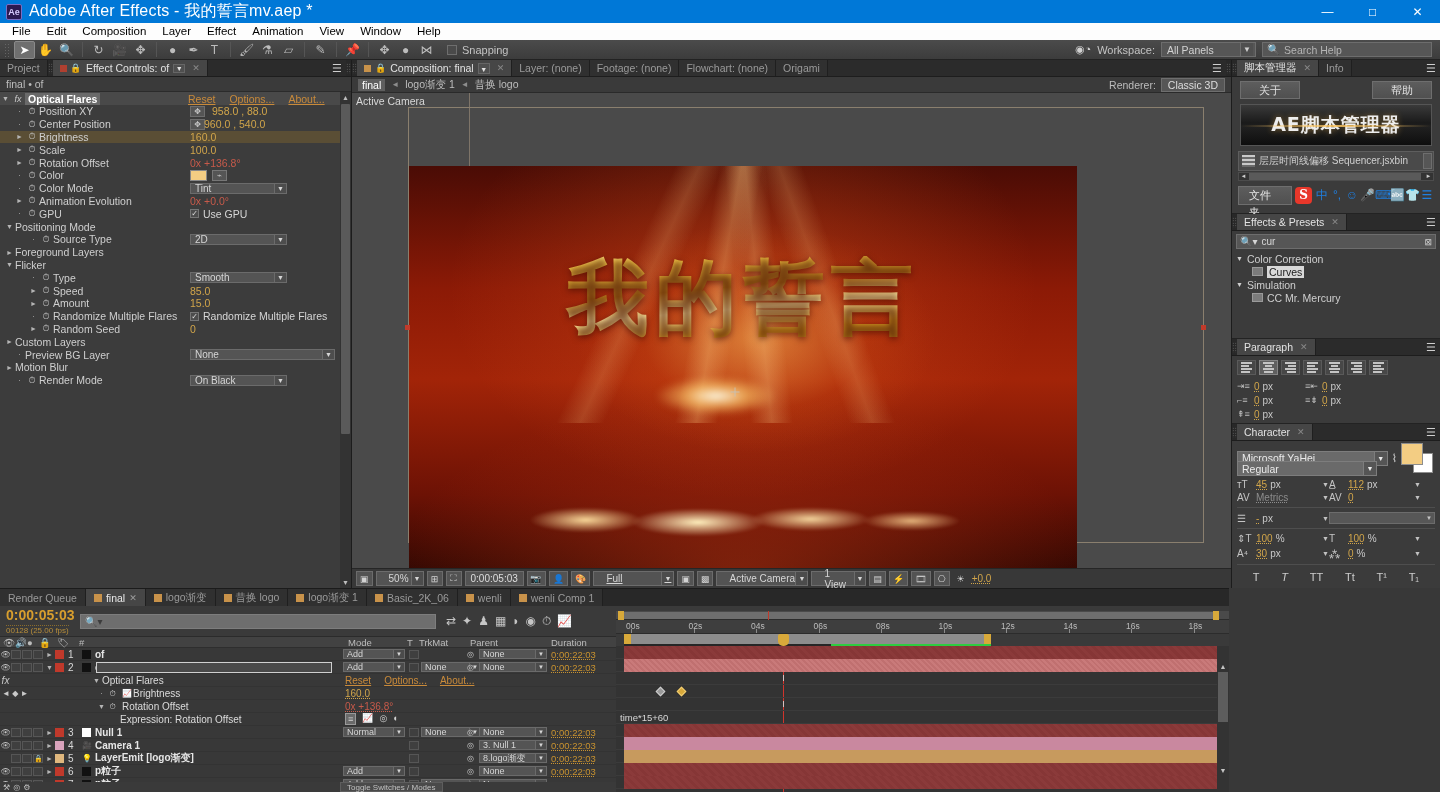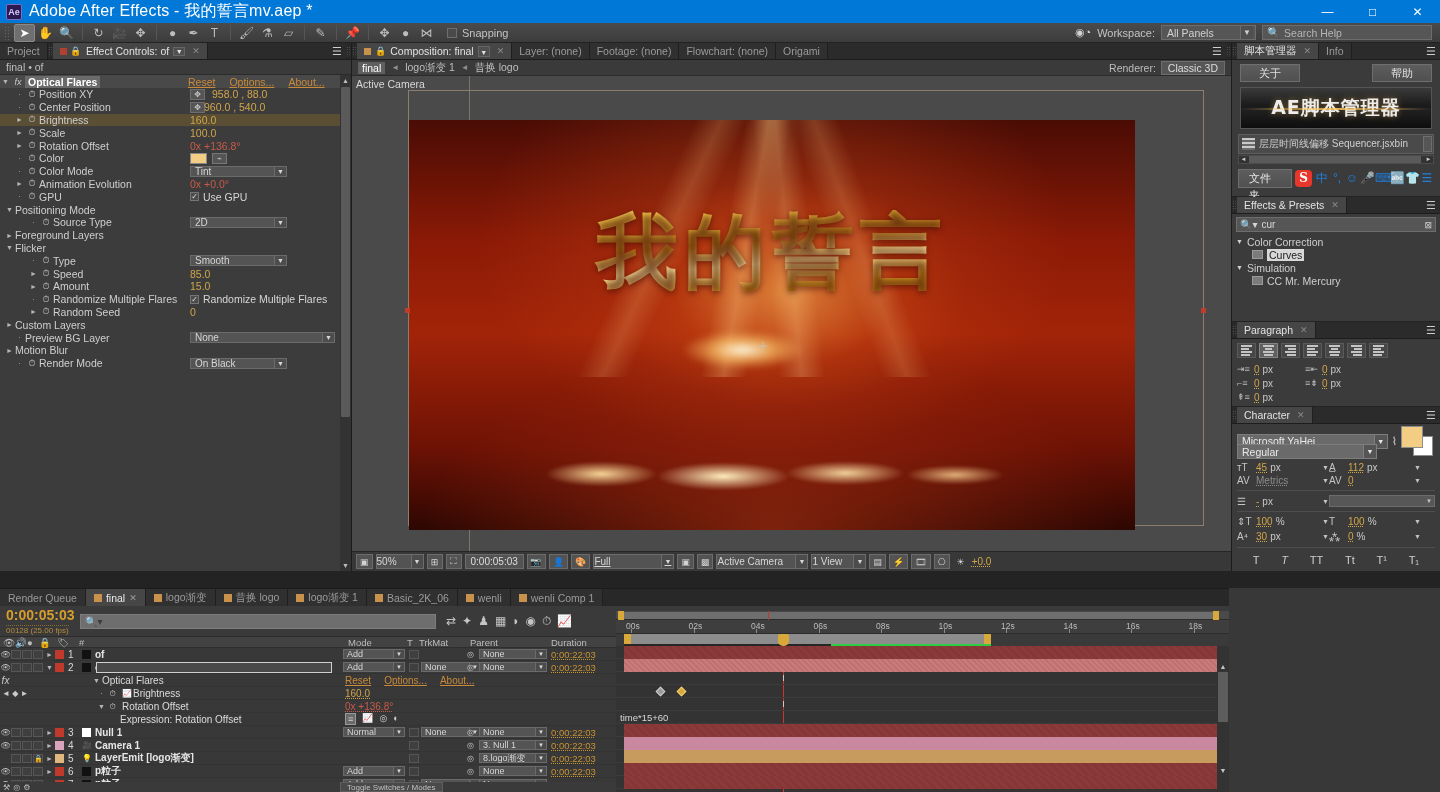--- a/index.html
+++ b/index.html
@@ -154,21 +154,21 @@
   .renderer .rv { background:#565656; border:1px solid #6e6e6e; padding:0 6px; line-height:12px; color:#ddd;}
   .comp-stage {
     flex: 1; position: relative; background: #4a4a4a; overflow: hidden;
   }
   .active-cam { position:absolute; left:4px; top:2px; font-size:10.5px; color:#d8d8d8; }
   .guidebox {
     position:absolute; left: 56px; top: 14px; width: 796px; height: 436px;
     border: 1px solid #8a7f6e;
   }
   .comp-canvas {
-    position: absolute; left: 57px; top: 44px; width: 726px; height: 410px;
+    position: absolute; left: 57px; top: 73px; width: 668px; height: 410px;
     background:
       radial-gradient(ellipse 250px 160px at 52% 42%, rgba(255,190,90,.55) 0%, rgba(220,90,20,.18) 45%, rgba(0,0,0,0) 72%),
       radial-gradient(ellipse 420px 300px at 50% 30%, rgba(230,90,30,.40) 0%, rgba(120,20,6,0) 70%),
       radial-gradient(ellipse 500px 260px at 50% 100%, rgba(190,55,20,.55) 0%, rgba(60,8,4,0) 70%),
       linear-gradient(180deg, #4a0c05 0%, #8c1a06 30%, #a22408 52%, #6d1205 80%, #2d0702 100%);
     overflow: hidden;
   }
   .rays {
     position:absolute; left:0; top:-30px; width:100%; height:70%;
     background:
@@ -221,21 +221,21 @@
   .viewer-bottom {
     height: 20px; background: #383838; display: flex; align-items: center;
     gap: 3px; padding: 0 4px; border-top:1px solid #262626;
   }
   .vb-btn {
     height: 15px; min-width: 16px; background:#535353; border:1px solid #6c6c6c;
     display:flex; align-items:center; justify-content:center; color:#d2d2d2;
     font-size:9px; padding: 0 3px;
   }
   .vb-dd { height:15px; background:#535353; border:1px solid #6c6c6c; display:flex;
-           align-items:center; padding-left:0; color:#d6d6d6; font-size:10px; }
+           align-items:center; padding-left:12px; color:#d6d6d6; font-size:10px; }
   .vb-dd .a { margin-left:auto; width:12px; text-align:center; font-size:7px; background:#4c4c4c;
               border-left:1px solid #6c6c6c; height:13px; line-height:13px;}
   .vb-time { background:#535353; border:1px solid #6c6c6c; height:15px; line-height:14px;
              padding:0 5px; color:#dedede; font-size:10px;}
 
   
   .right-col { width: 208px; display:flex; flex-direction: column; background:#383838; }
   .rp { display:flex; flex-direction:column; border-bottom:1px solid #232323;}
   .rp-body { background: #3b3b3b; position: relative; }
   .btn-gray {
@@ -398,20 +398,31 @@
   <div class="titlebar">
     <div class="ae-logo">Ae</div>
     <div class="title-text">Adobe After Effects - 我的誓言mv.aep *</div>
     <div class="win-btns">
       <div class="win-btn">—</div>
       <div class="win-btn">□</div>
       <div class="win-btn close">✕</div>
     </div>
   </div>
 
+  <div class="menubar" id="menubar">
+      <div class="mi">File</div>
+      <div class="mi">Edit</div>
+      <div class="mi">Composition</div>
+      <div class="mi">Layer</div>
+      <div class="mi">Effect</div>
+      <div class="mi">Animation</div>
+      <div class="mi">View</div>
+      <div class="mi">Window</div>
+      <div class="mi">Help</div>
+    </div>
 
   <div class="toolbar">
     <div class="grip"></div>
     <div id="tools" style="display:flex;align-items:center;">
         <div class="tbtn active">➤</div>
         <div class="tbtn">✋</div>
         <div class="tbtn">🔍</div>
         <div class="tsep"></div>
         <div class="tbtn">↻</div>
         <div class="tbtn">🎥</div>

